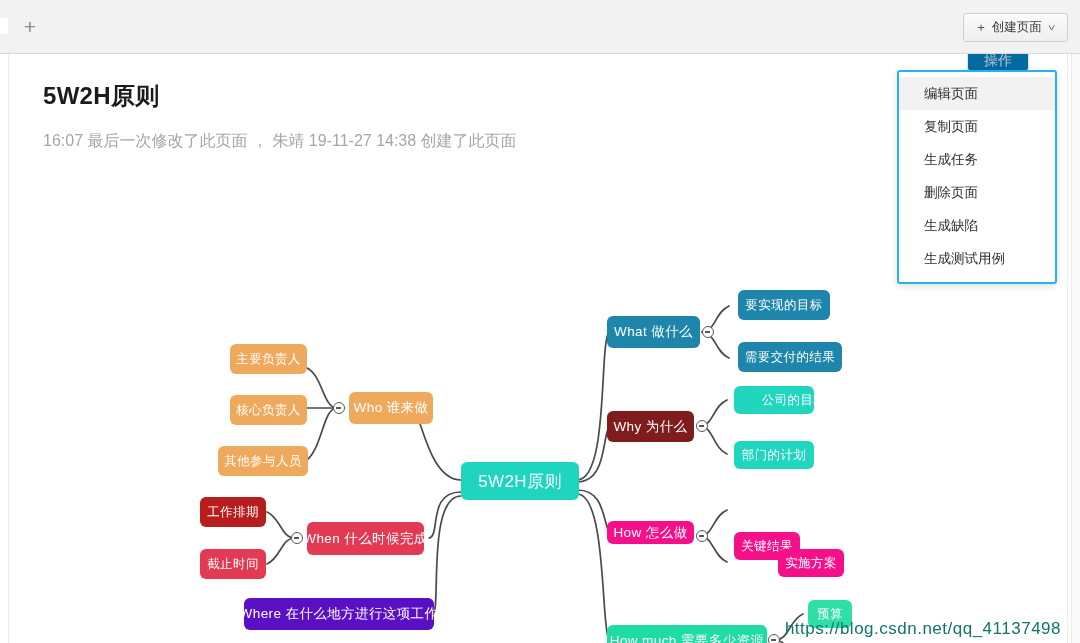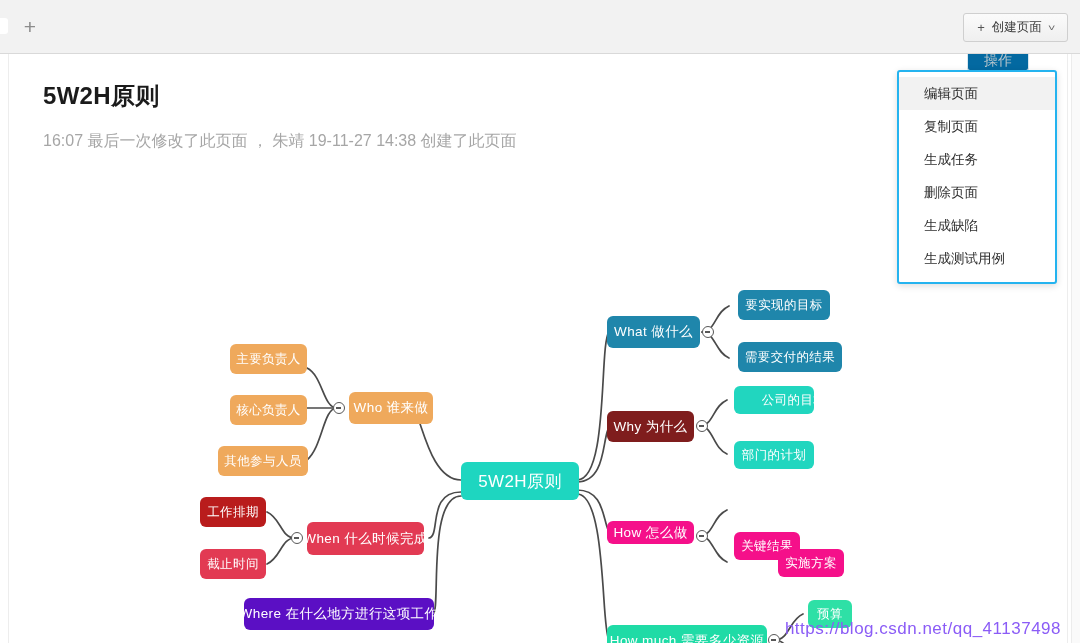--- a/index.html
+++ b/index.html
@@ -172,21 +172,21 @@
     left: 2px; top: 4px;
     width: 5px; height: 1.6px;
     background: #585858;
   }
 
   
   #watermark {
     position: absolute;
     right: 6px; bottom: 4px;
     font-size: 17px;
-    color: #8b5cf6;
+    color: #0f766e;
     letter-spacing: .5px;
     user-select: none;
   }
 
   
   #page-scrollbar {
     position: absolute;
     right: 0; top: 54px;
     width: 9px; height: 589px;
     background: #fafafa;

